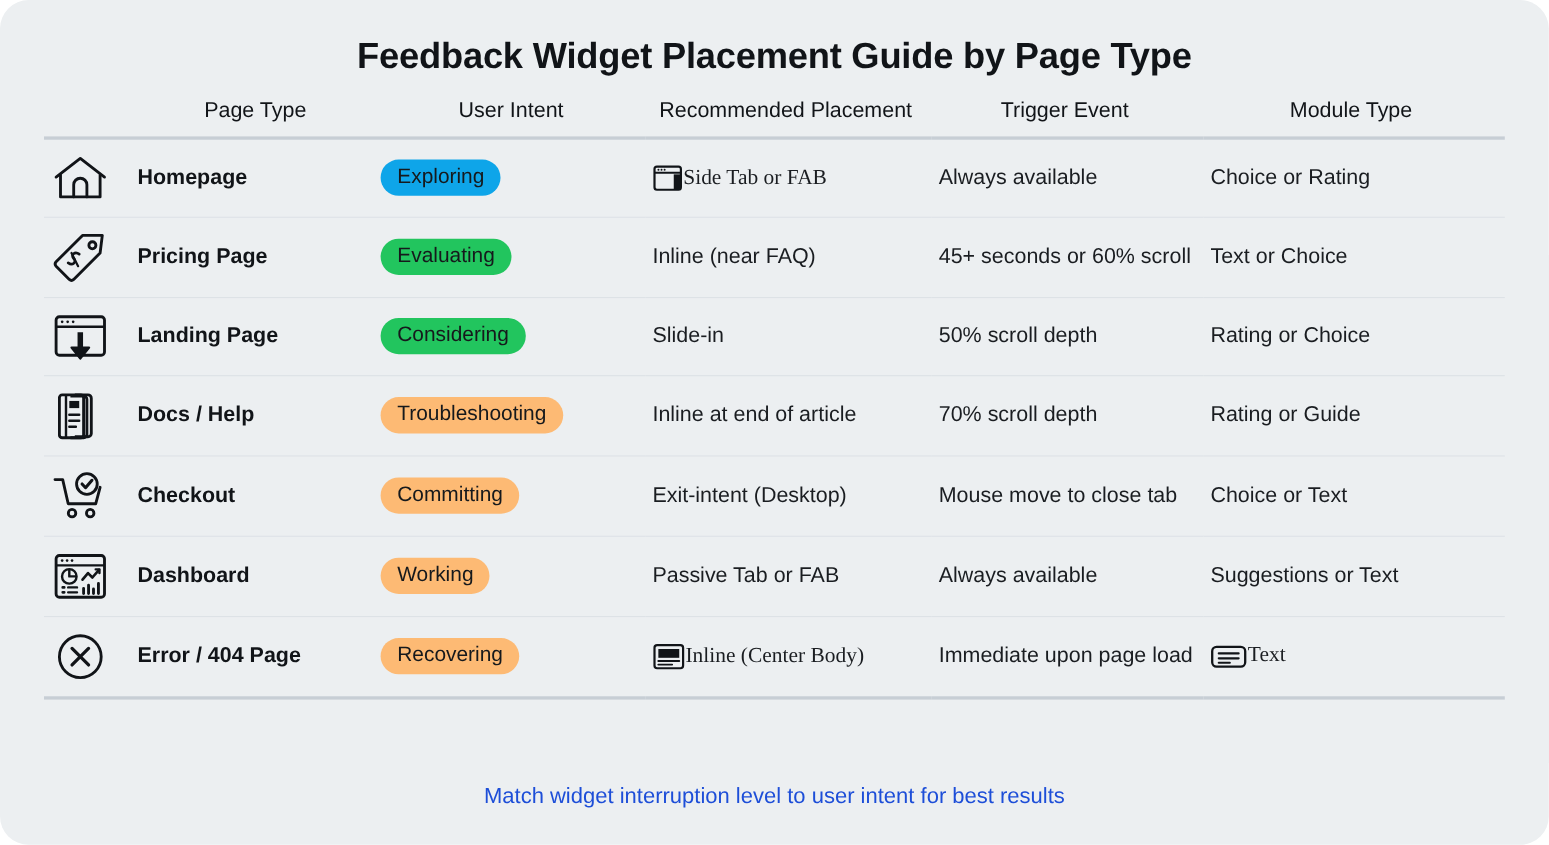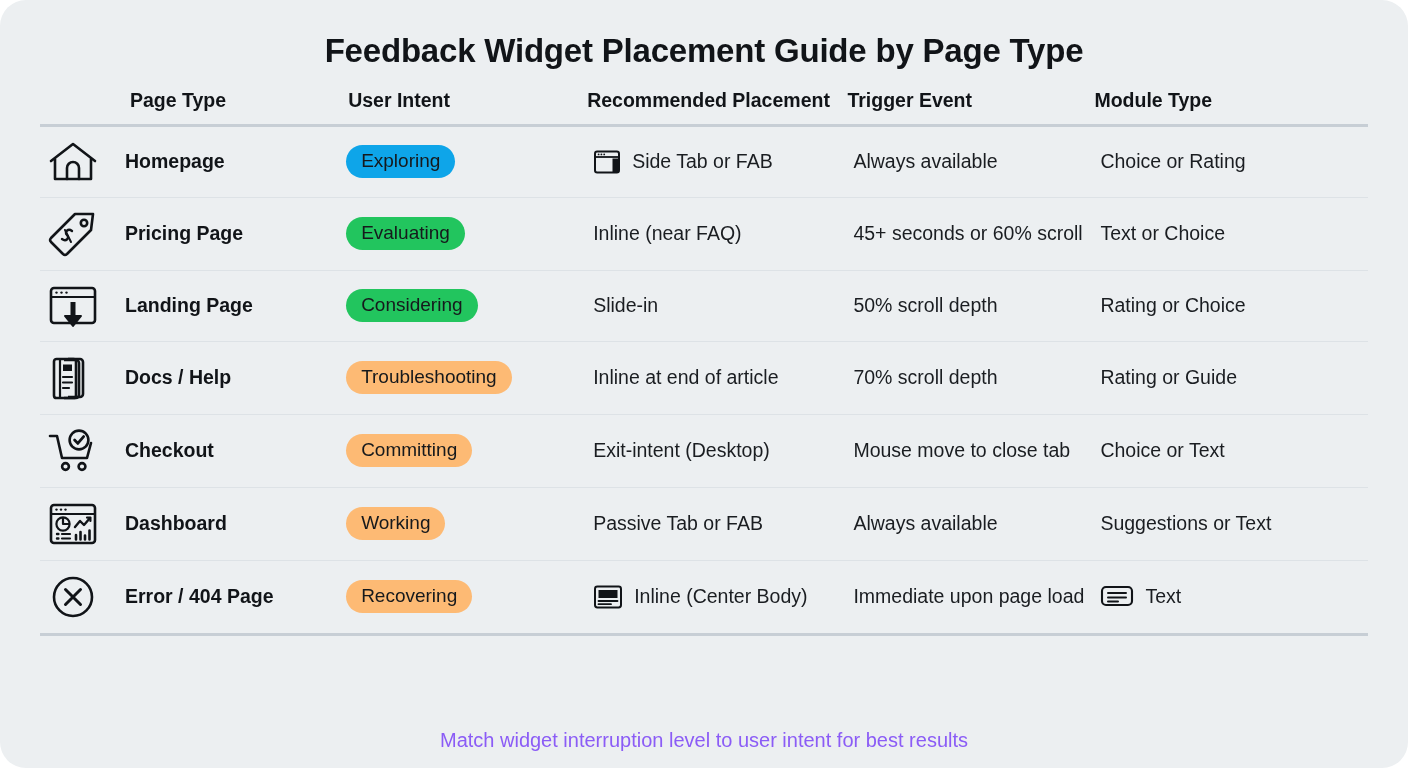--- a/index.html
+++ b/index.html
@@ -32,23 +32,23 @@
     table-layout: fixed;
     margin-top: 18px;
   }
   table#grid col.c-page    { width: 22.6%; }
   table#grid col.c-intent  { width: 18.6%; }
   table#grid col.c-place   { width: 19.6%; }
   table#grid col.c-trigger { width: 18.6%; }
   table#grid col.c-module  { width: 20.6%; }
 
   thead th {
-    text-align: left;
+    text-align: center;
     font-size: 19.5px;
-    font-weight: bold;
+    font-weight: normal;
     color: #111418;
     vertical-align: bottom;
     padding: 0 6px 12px 0;
     line-height: 1.18;
   }
   thead th.pad-l { padding-left: 90px; }
   thead th.pad-i { padding-left: 8px; }
   thead tr { border-bottom: 3px solid #c7ced5; }
 
   tbody tr { border-bottom: 1px solid #dde2e6; }
@@ -71,29 +71,29 @@
     border-radius: 999px;
     font-size: 19px;
     color: #16191c;
     line-height: 1.12;
     white-space: nowrap;
   }
   .badge.blue   { background: #0ea5e9; }
   .badge.yellow { background: #22c55e; }
   .badge.green  { background: #fdba74; }
 
-  .withicon { display: flex; align-items: flex-start; gap: 11px; }
+  .withicon { display: flex; align-items: flex-end; gap: 0; font-family: Liberation Serif, serif; }
   .withicon span { white-space: nowrap; }
 
   #footer {
     position: absolute;
-    left: 0; right: 0; bottom: 16px;
+    left: 0; right: 0; bottom: 32px;
     text-align: center;
     font-size: 20px;
-    color: #8b5cf6;
+    color: #1d4ed8;
   }
 </style>
 </head>
 <body>
 
 <div id="card">
 
   <div id="title">Feedback Widget Placement Guide by Page Type</div>
 
   <table id="grid">

